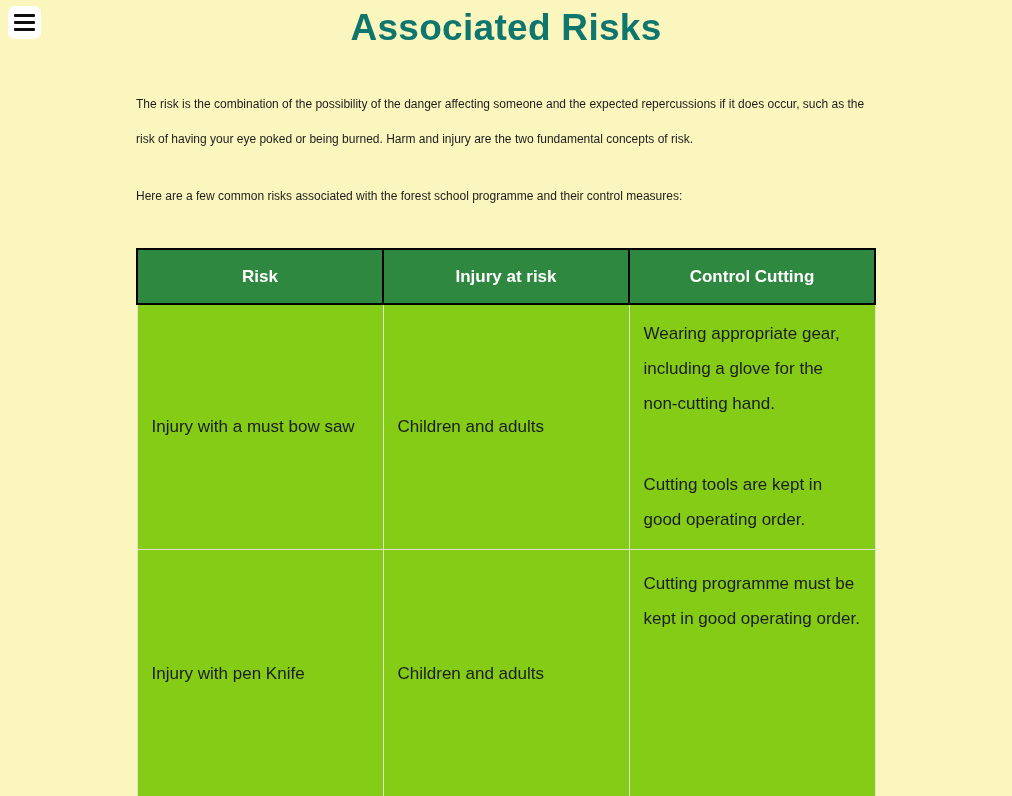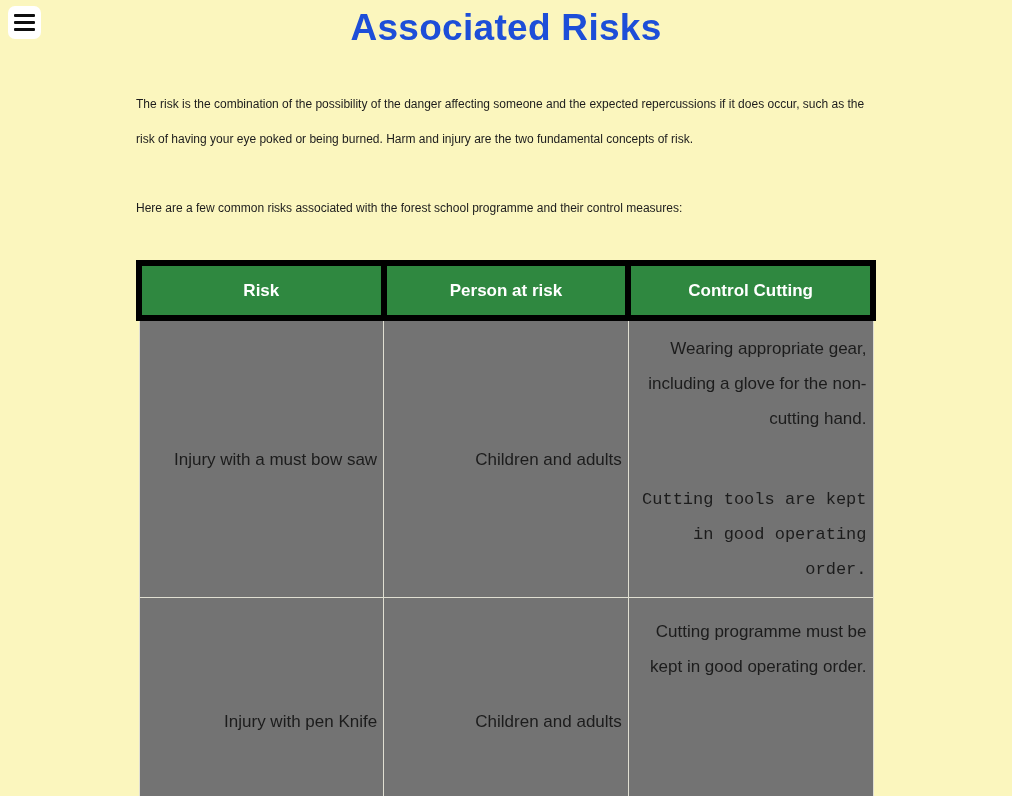--- a/index.html
+++ b/index.html
@@ -27,57 +27,57 @@
   }
   .menu-btn .bar {
     width: 21px; height: 3px;
     background: #0E0E0E;
     border-radius: 1px;
   }
   .container { width: 740px; margin: 0 auto; }
   h1.page-title {
     margin-top: 5px;
     text-align: center;
-    color: #1d4ed8;
+    color: #0f766e;
     font-size: 37px;
     font-weight: 700;
     line-height: 46px;
     letter-spacing: 0.3px;
   }
   .intro { margin-top: 36px; font-size: 12px; line-height: 35px; }
-  .intro p + p { margin-top: 34px; }
+  .intro p + p { margin-top: 22px; }
   table.risks {
     width: 100%;
     border-collapse: collapse;
     table-layout: fixed;
     margin-top: 34px;
   }
   table.risks th {
     background: #2F8840;
     color: #FFFFFF;
     font-size: 17px;
     font-weight: 700;
     height: 55px;
-    border: 6px solid #000000;
+    border: 2px solid #000000;
     text-align: center;
     vertical-align: middle;
   }
   table.risks td {
     border: 1px solid #E0DFD2;
-    text-align: right;
+    text-align: left;
     vertical-align: middle;
     font-size: 17px;
     line-height: 27px;
-    padding: 10px 6px;
-    background: #737373;
+    padding: 10px 14px;
+    background: #84cc16;
   }
   tr.row-1 { height: 245px; }
   tr.row-2 { height: 248px; }
   td.control p { line-height: 35px; }
-  td.control p + p { margin-top: 46px; font-family: Liberation Mono, monospace; }
+  td.control p + p { margin-top: 46px; }
   tr.row-2 td.control { vertical-align: top; padding-top: 16px; }
 </style>
 </head>
 <body>
 
 <button class="menu-btn" aria-label="menu">
   <span style="display:contents">
     <span class="bar"></span>
     <span class="bar"></span>
     <span class="bar"></span>
@@ -90,21 +90,21 @@
 
   <div class="intro">
     <p>The risk is the combination of the possibility of the danger affecting someone and the expected repercussions if it does occur, such as the risk of having your eye poked or being burned. Harm and injury are the two fundamental concepts of risk.</p>
     <p>Here are a few common risks associated with the forest school programme and their control measures:</p>
   </div>
 
   <table class="risks">
     <thead>
       <tr>
         <th>Risk</th>
-        <th>Person at risk</th>
+        <th>Injury at risk</th>
         <th>Control Cutting</th>
       </tr>
     </thead>
     <tbody>
       <tr class="row-1">
         <td>Injury with a must bow saw</td>
         <td>Children and adults</td>
         <td class="control">
           <p>Wearing appropriate gear, including a glove for the non-cutting hand.</p>
           <p>Cutting tools are kept in good operating order.</p>

